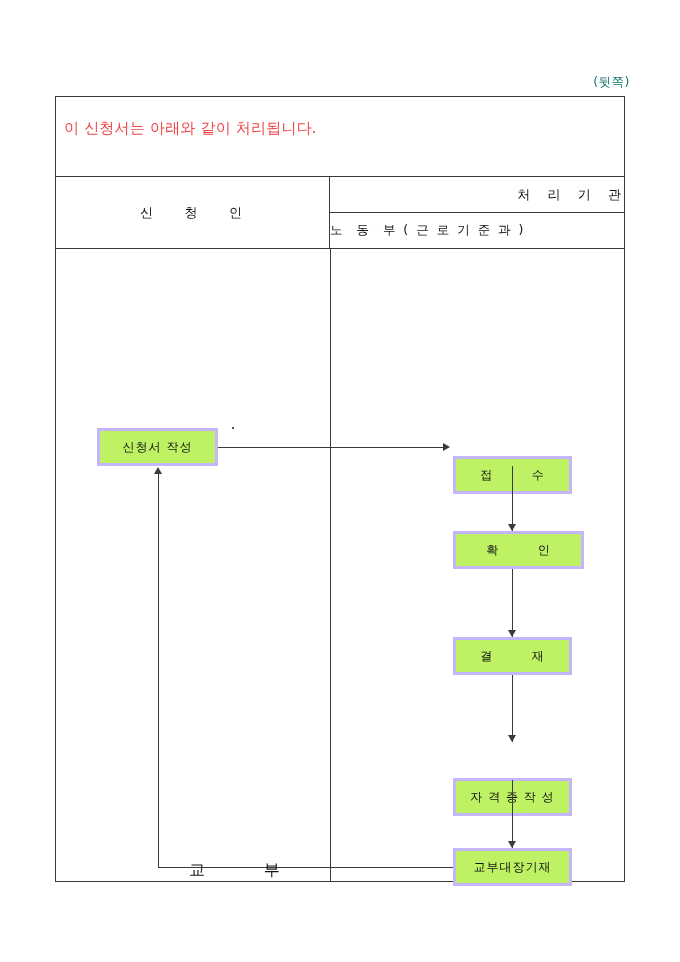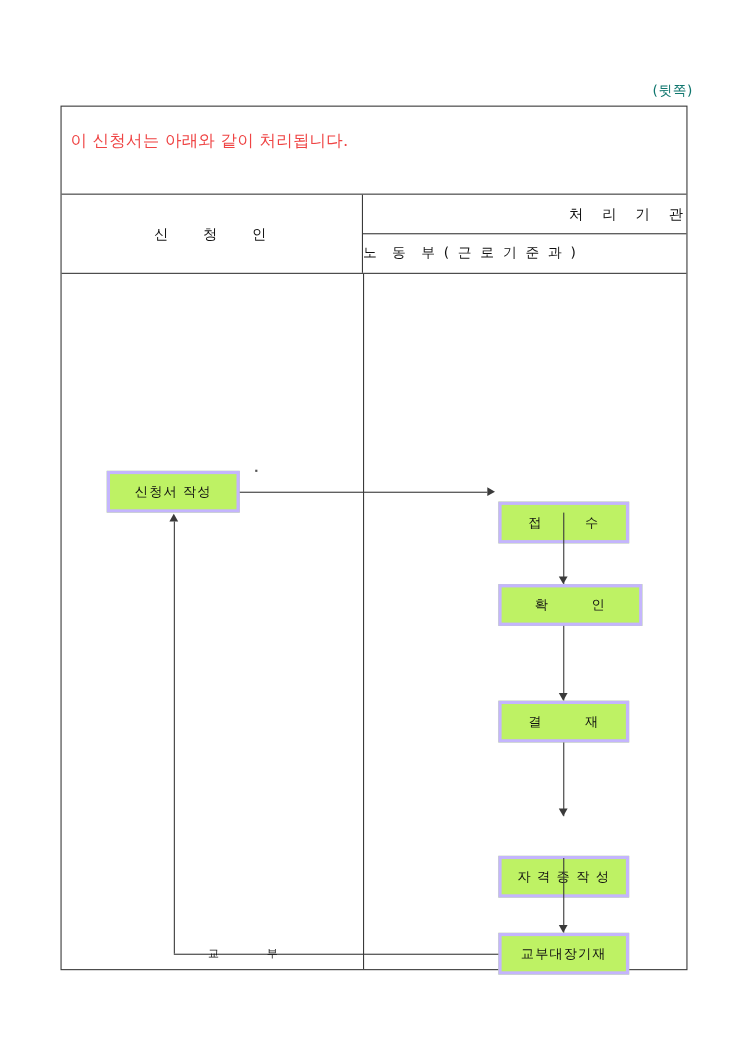--- a/index.html
+++ b/index.html
@@ -177,21 +177,21 @@
   .arrow-up {
     position: absolute;
     width: 0; height: 0;
     border-bottom: 7px solid #3a3a3a;
     border-left: 4.5px solid transparent;
     border-right: 4.5px solid transparent;
   }
 
   .flow-label {
     position: absolute;
-    font-size: 10px;
+    font-size: 16px;
     letter-spacing: 2px;
     color: #111;
     white-space: pre;
   }
 
   .tiny-dot {
     position: absolute;
     width: 2px;
     height: 2px;
     background: #555;

